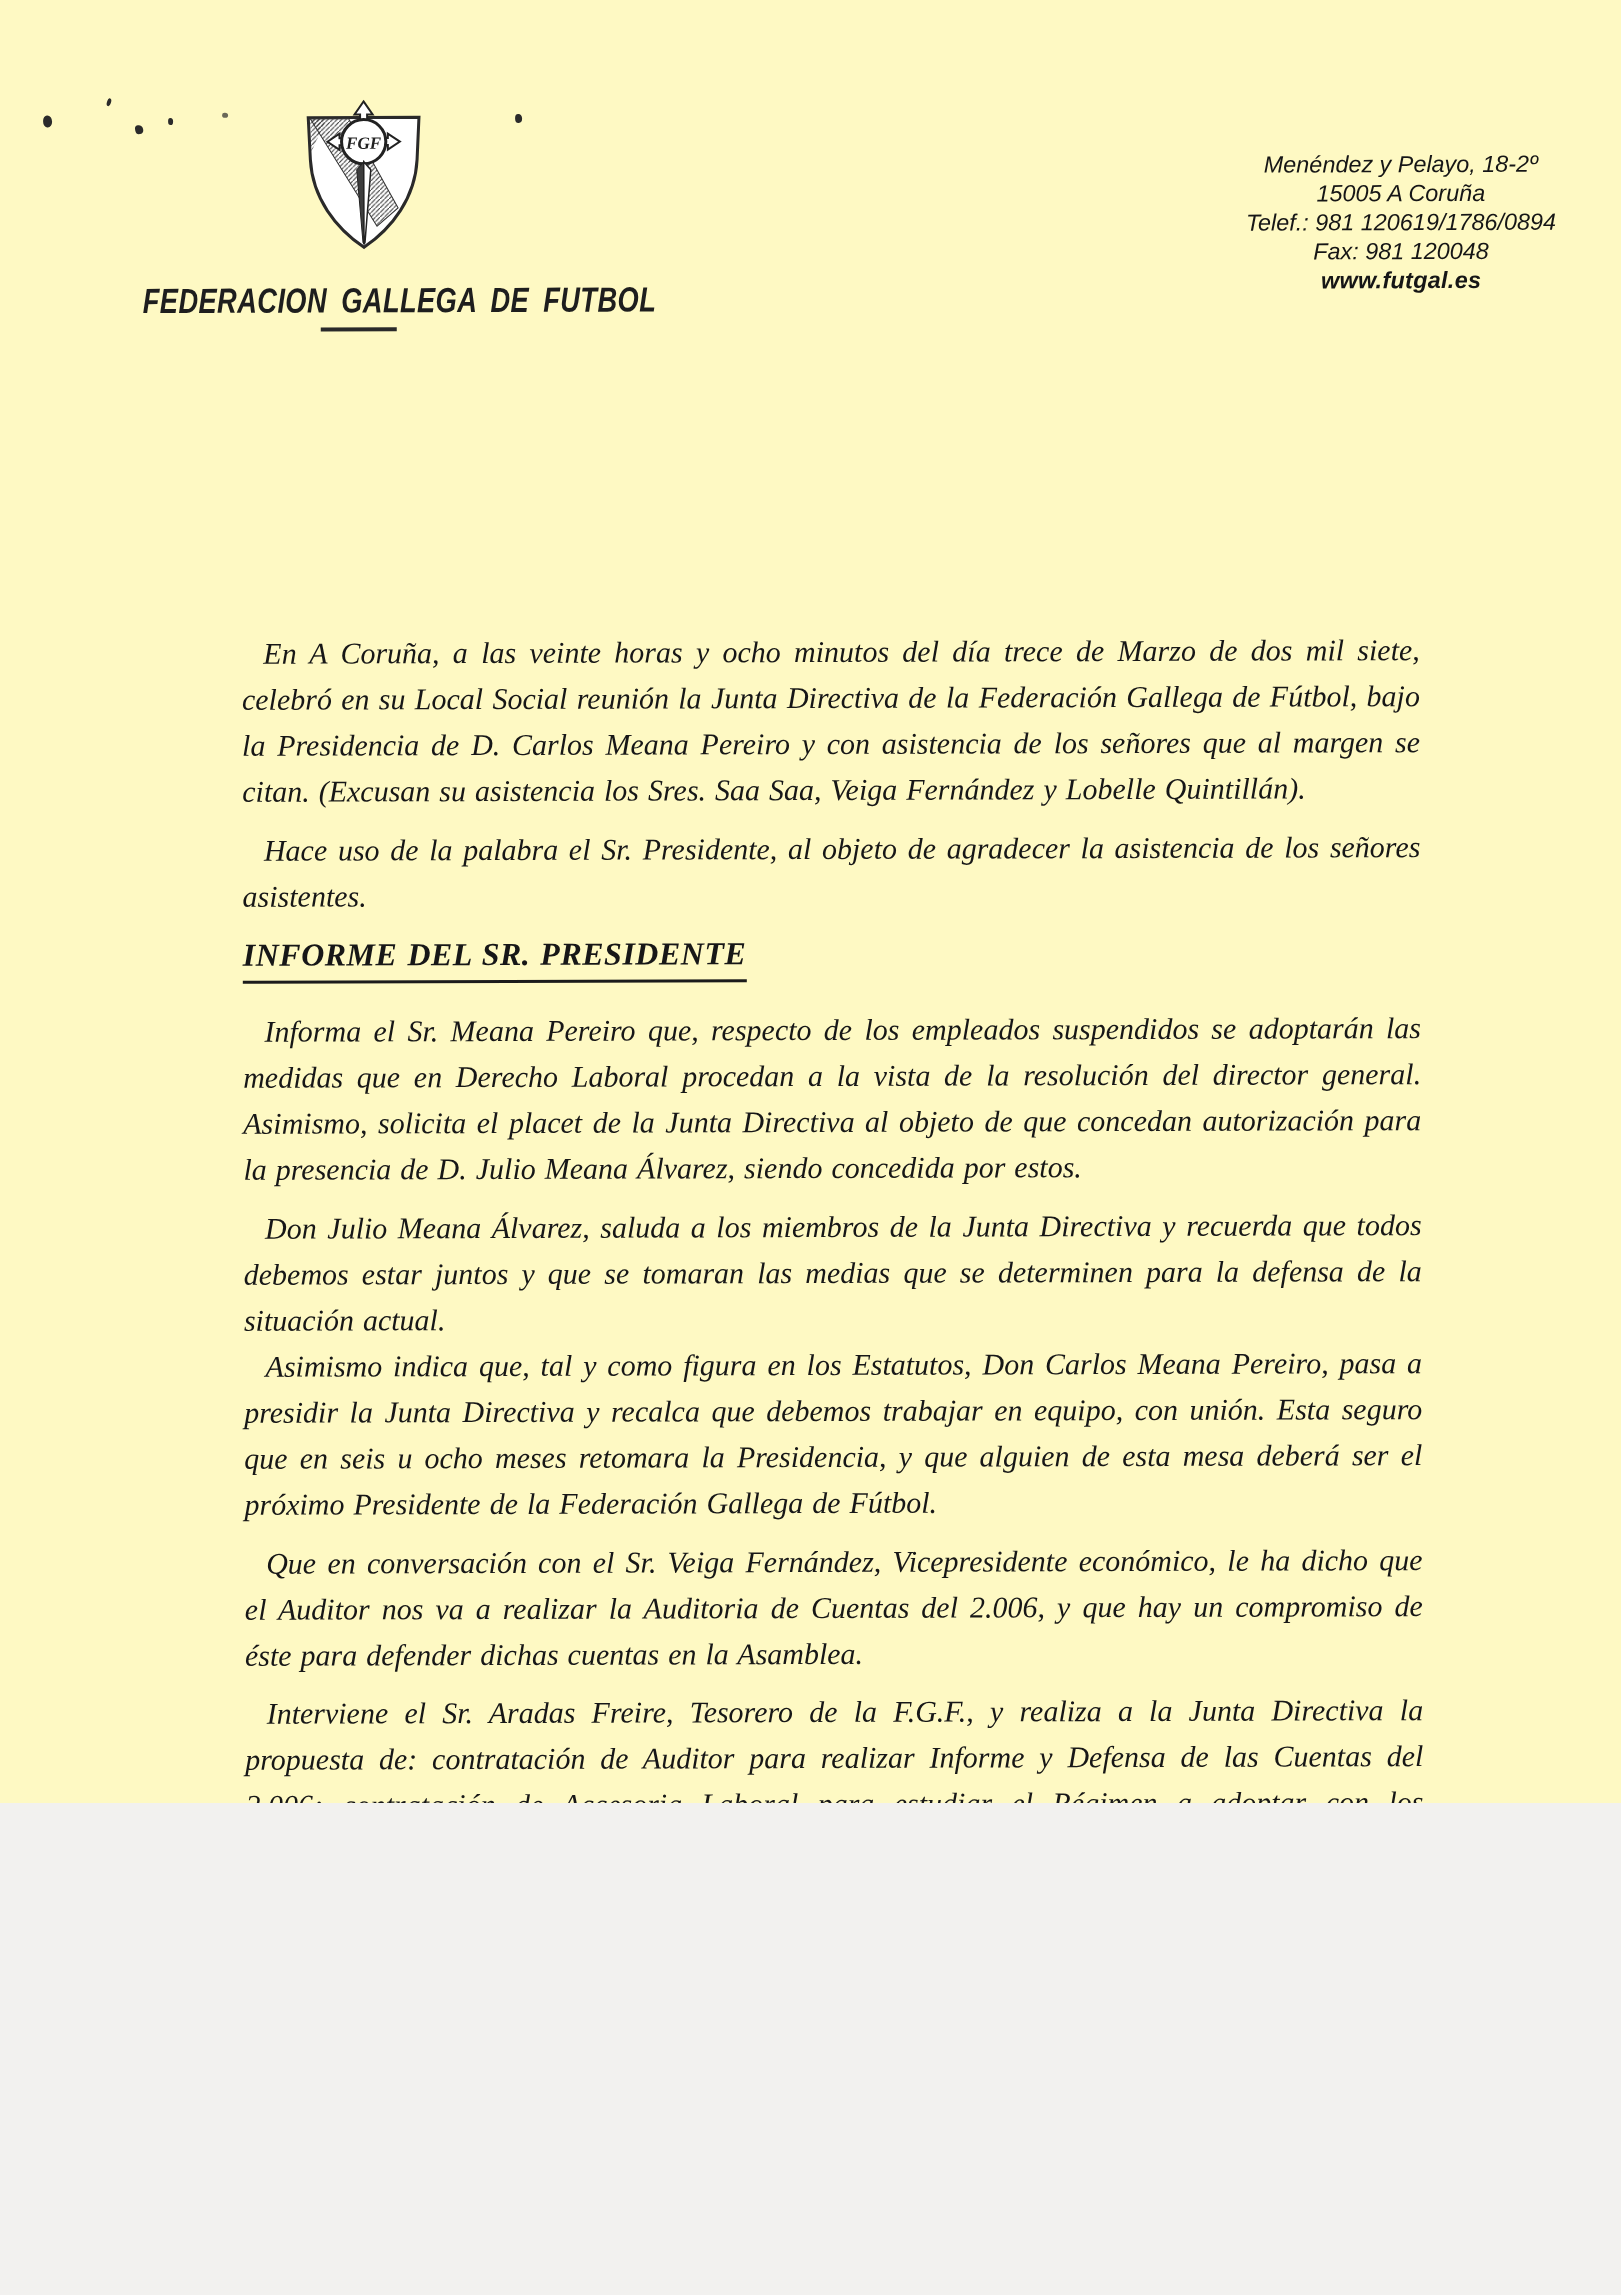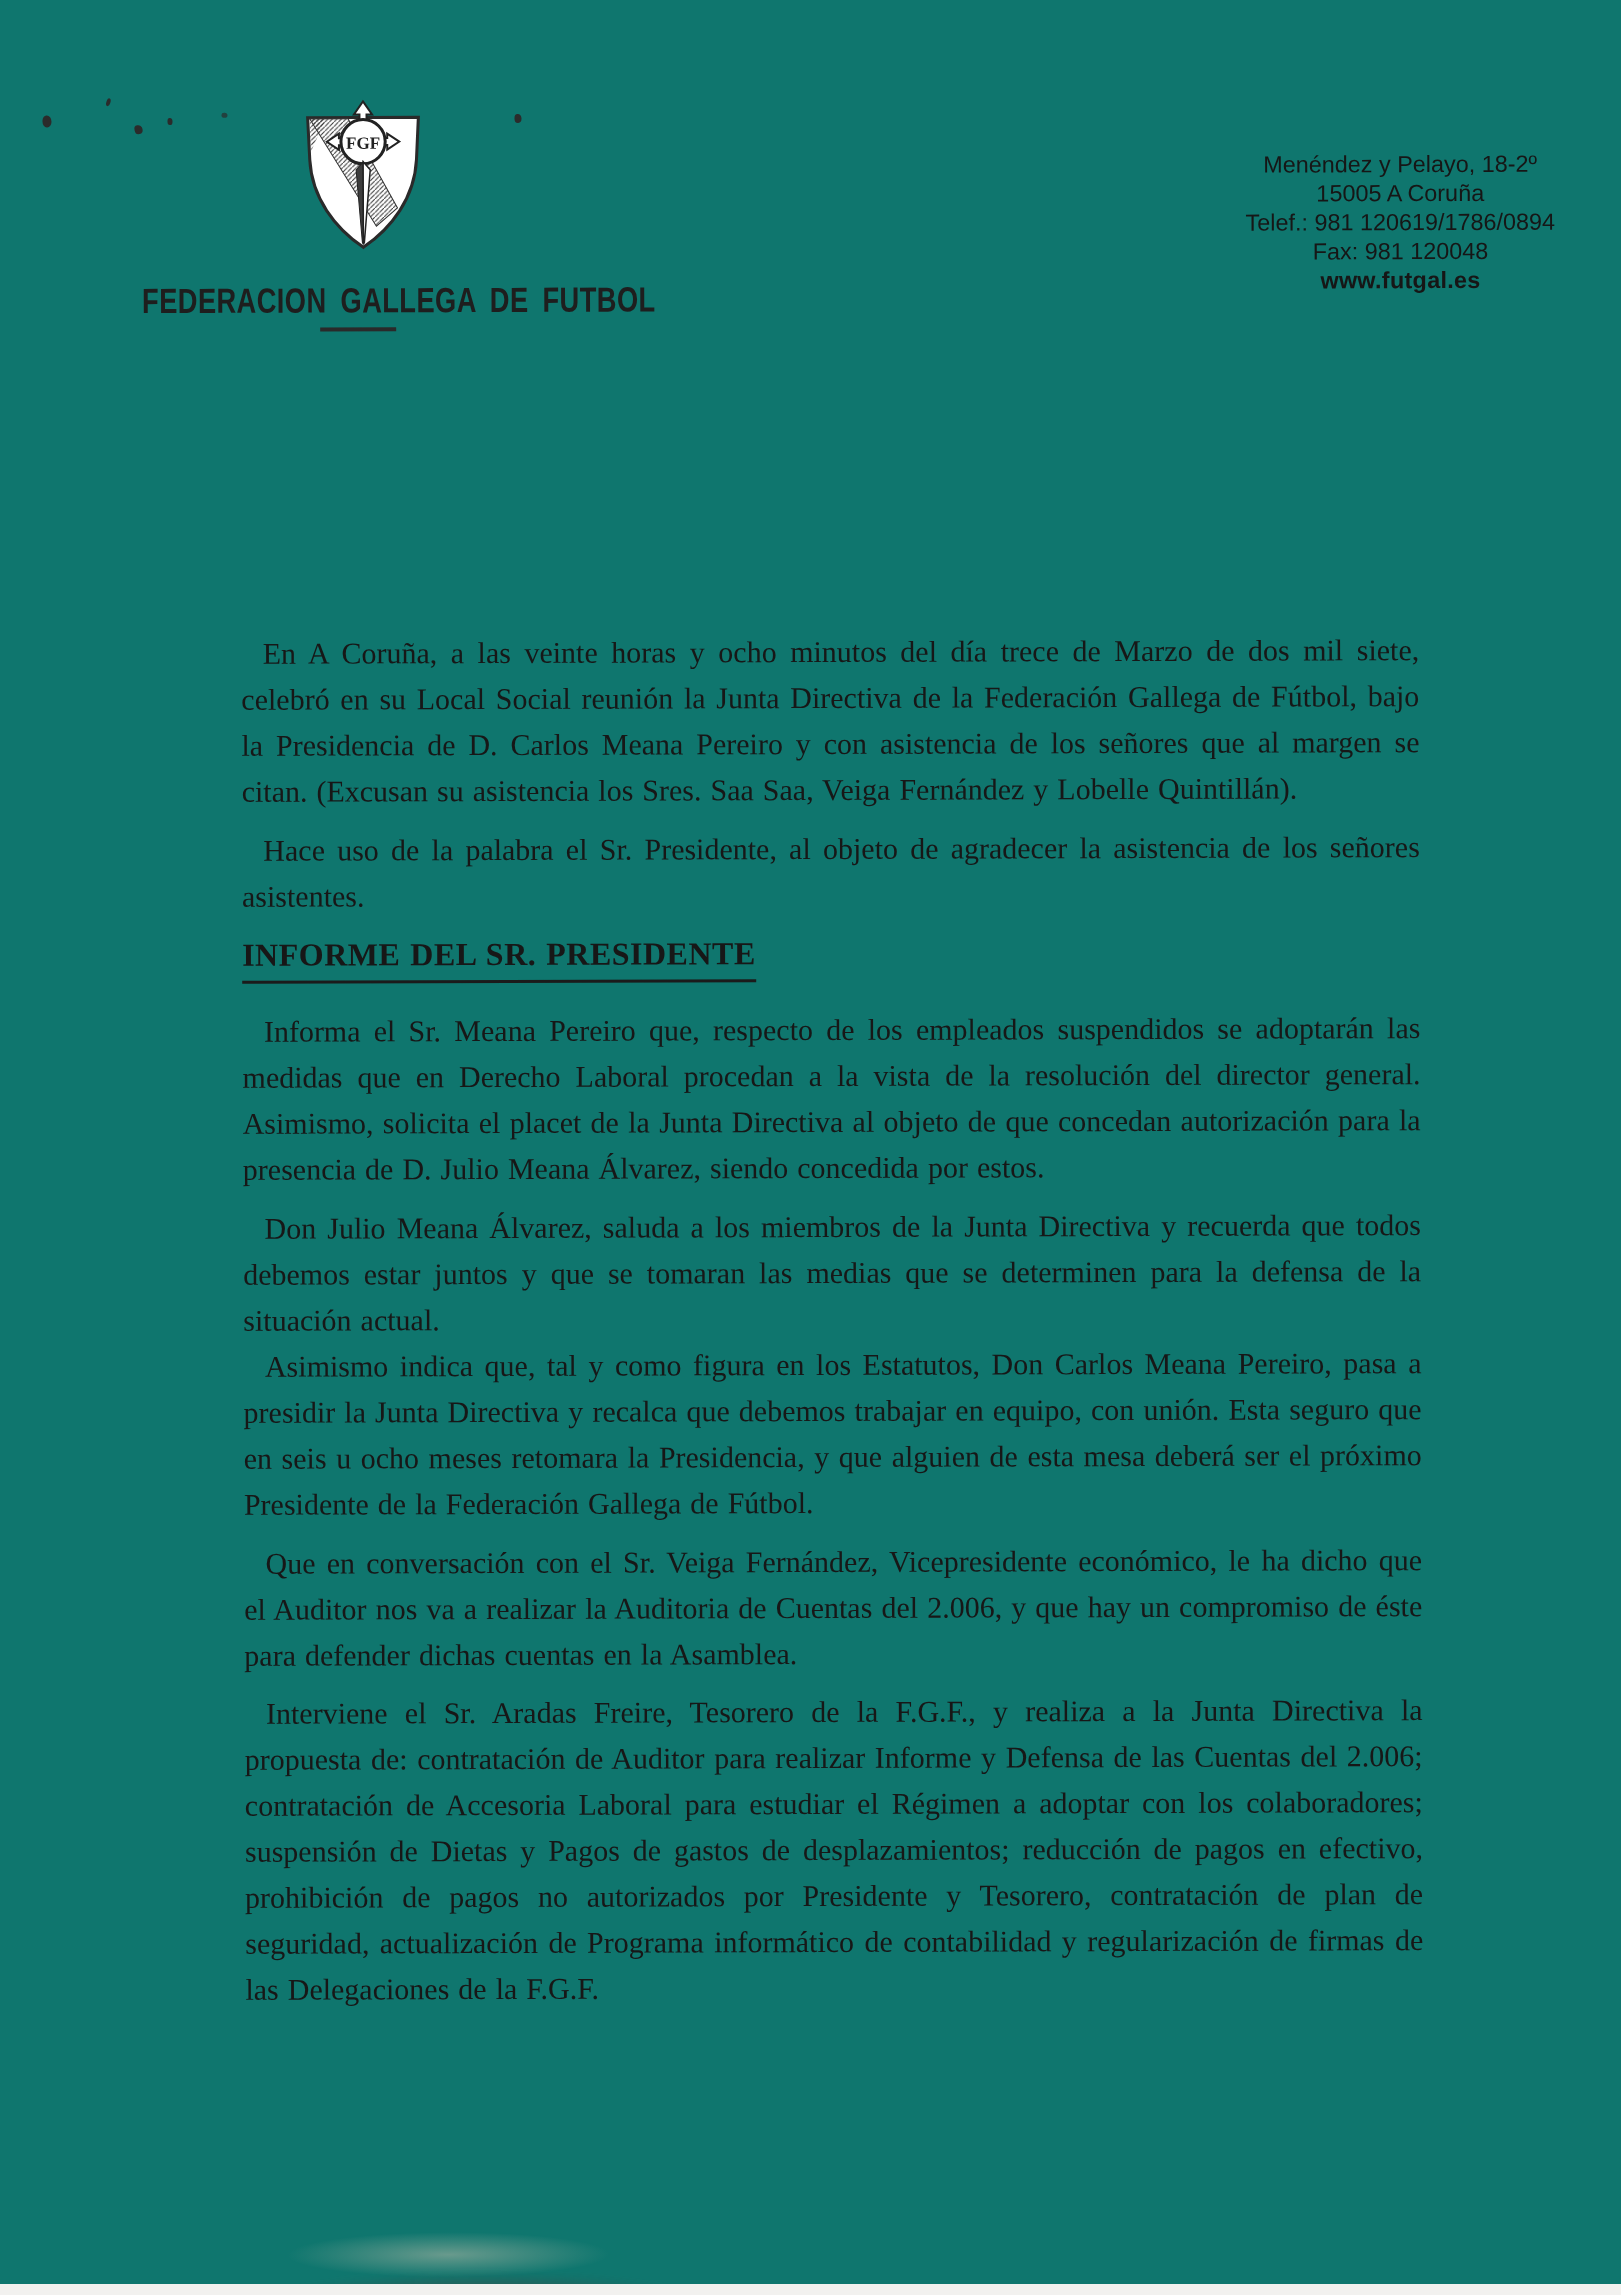--- a/index.html
+++ b/index.html
@@ -3,24 +3,25 @@
 <meta charset="utf-8">
 <style>
   html, body { margin: 0; padding: 0; }
   body {
     width: 1622px; height: 2296px;
     background: #f2f1ef;
     font-family: "Liberation Serif", serif;
   }
   .page {
     position: relative;
-    width: 1622px; height: 2284px;
-    background: #0f766e;
+    width: 1622px; height: 1803px;
+    background: #fef9c3;
     overflow: hidden;
     color: #1b1b1b;
+    font-style: italic;
   }
   .tilt { position: absolute; inset: 0; transform: rotate(-0.18deg); transform-origin: 50% 40%; }
 
   
   .crest {
     position: absolute; left: 300px; top: 98px;
     width: 131px; height: 156px;
   }
   .org-name {
     position: absolute; left: 144px; top: 279px;

